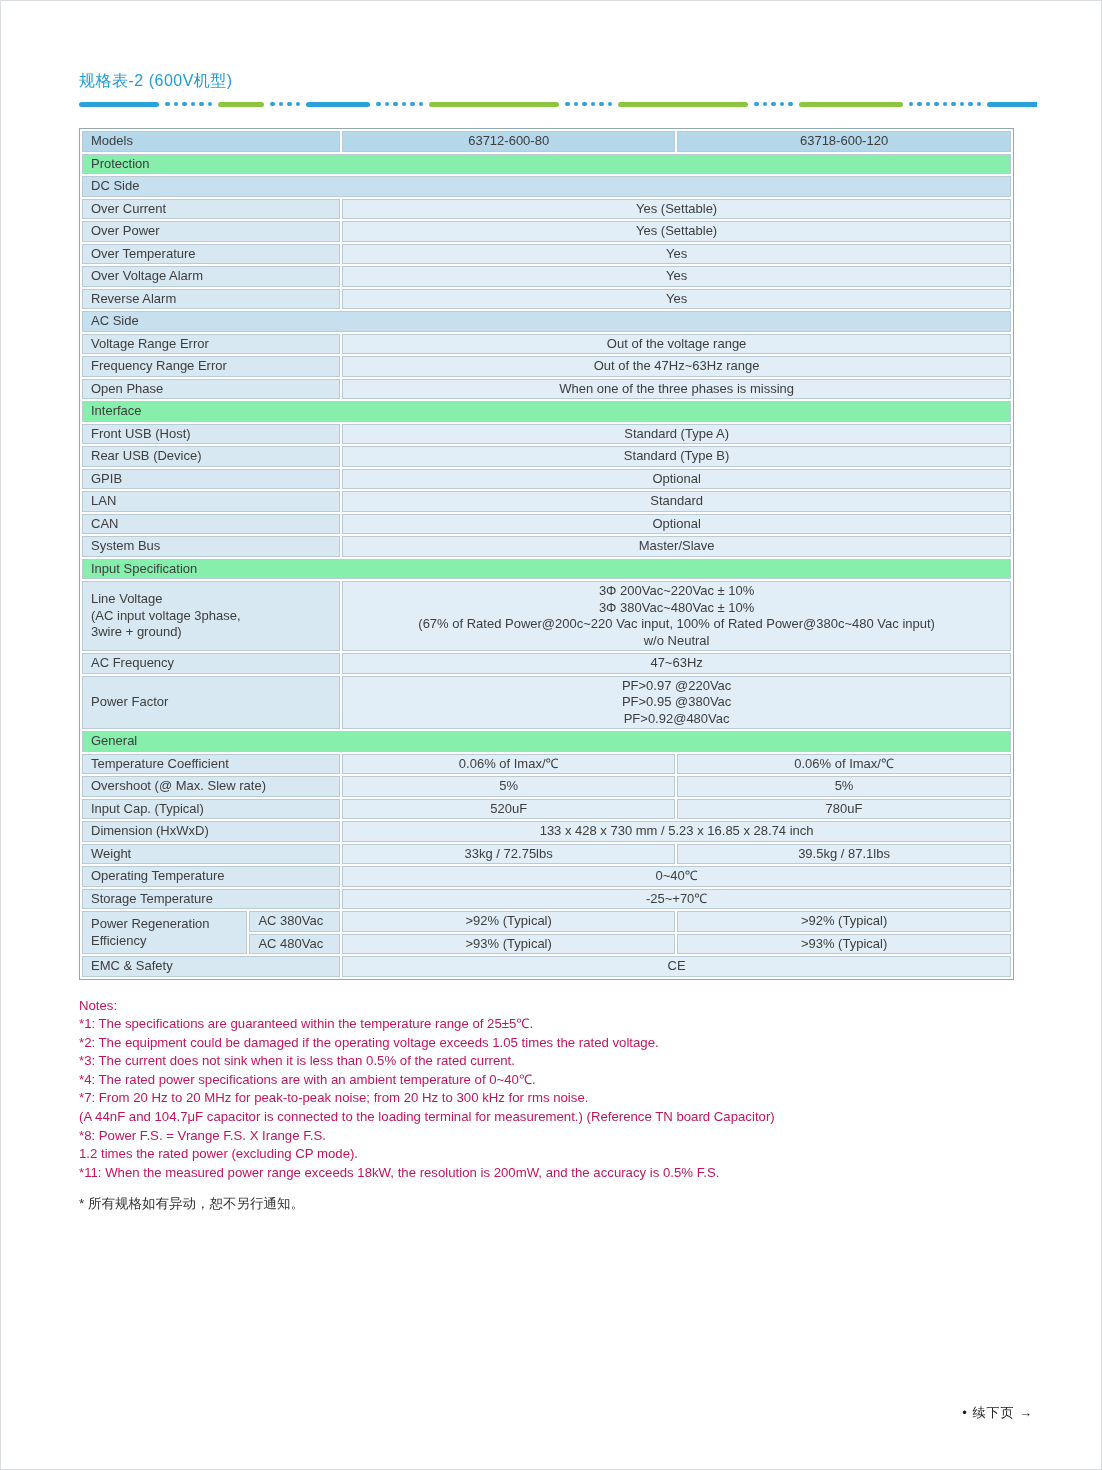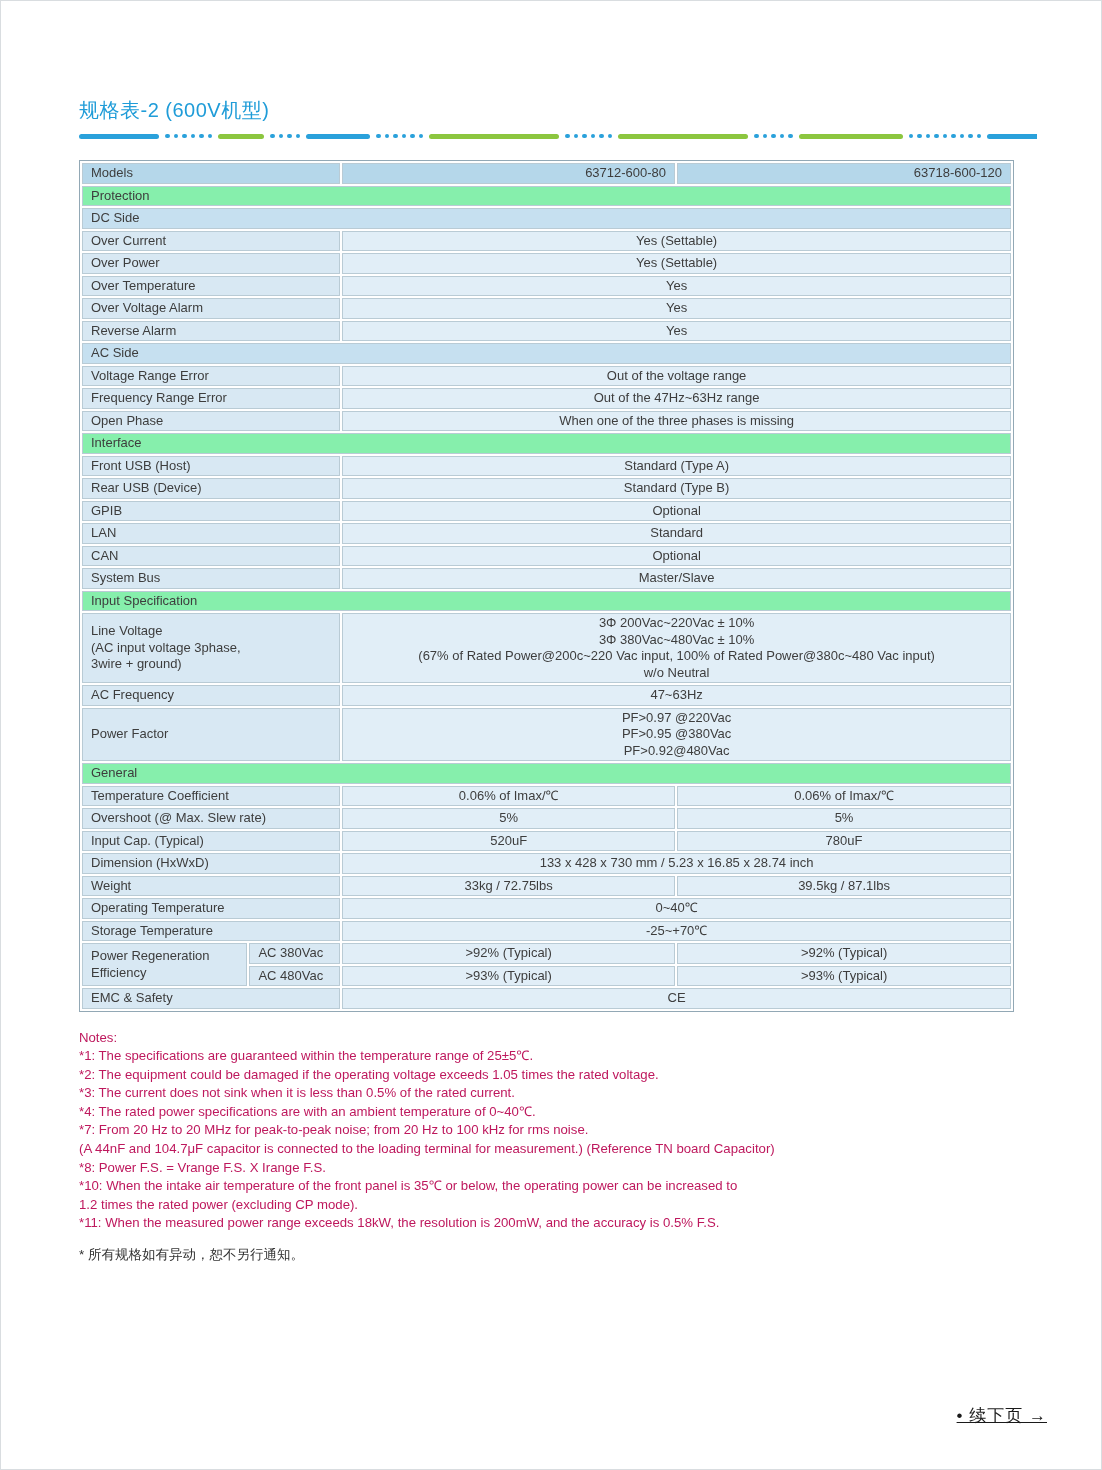--- a/index.html
+++ b/index.html
@@ -10,22 +10,22 @@
     margin: 0 auto;
     background: #ffffff;
     border: 1px solid #d9dde0;
     font-family: "Liberation Sans", sans-serif;
     color: #3d3d3d;
     overflow: hidden;
   }
   .content { padding-left: 78px; padding-right: 60px; }
 
   .page-title {
-    margin-top: 96px;
-    font-size: 20px;
+    margin-top: 70px;
+    font-size: 16px;
     letter-spacing: 0.5px;
     color: #1f9cd8;
     font-weight: normal;
   }
 
   .title-divider {
     margin-top: 9px;
     height: 6px;
     display: flex;
     align-items: center;
@@ -53,43 +53,42 @@
     border: 1px solid #b9cbd5;
     line-height: 16.5px;
     overflow: hidden;
     white-space: normal;
   }
   td.lab   { background: #d8e8f3; text-align: left; }
   td.val   { background: #e1eef7; text-align: center; }
   td.sec   { background: #86efac; text-align: left; }
   td.sub   { background: #c6e0f0; text-align: left; }
   tr.models td { background: #b5d7ea; }
-  tr.models td.val { text-align: right; }
+  tr.models td.val { text-align: center; }
   td.multi { padding: 3px 8px; line-height: 17px; }
 
   .notes {
     margin-top: 17px;
     font-size: 13.2px;
     line-height: 18.6px;
     color: #be185d;
     width: 960px;
   }
   .footnote-cn {
     margin-top: 13px;
     font-size: 13.5px;
     color: #333333;
   }
   .continue {
     position: absolute;
     top: 1403px;
-    right: 54px;
-    font-size: 17px;
+    right: 68px;
+    font-size: 13px;
     color: #1a1a1a;
     letter-spacing: 1px;
-    text-decoration: underline;
   }
 </style>
 </head>
 <body>
 
 <div class="page">
   <div class="content">
 
     <h1 class="page-title">规格表-2 (600V机型)</h1>
 
@@ -299,24 +298,23 @@
           </tr>
         </tbody>
     </table>
 
     <div class="notes">
         <div>Notes:</div>
         <div>*1: The specifications are guaranteed within the temperature range of 25±5℃.</div>
         <div>*2: The equipment could be damaged if the operating voltage exceeds 1.05 times the rated voltage.</div>
         <div>*3: The current does not sink when it is less than 0.5% of the rated current.</div>
         <div>*4: The rated power specifications are with an ambient temperature of 0~40℃.</div>
-        <div>*7: From 20 Hz to 20 MHz for peak-to-peak noise; from 20 Hz to 100 kHz for rms noise.</div>
+        <div>*7: From 20 Hz to 20 MHz for peak-to-peak noise; from 20 Hz to 300 kHz for rms noise.</div>
         <div>(A 44nF and 104.7μF capacitor is connected to the loading terminal for measurement.) (Reference TN board Capacitor)</div>
         <div>*8: Power F.S. = Vrange F.S. X Irange F.S.</div>
-        <div>*10: When the intake air temperature of the front panel is 35℃ or below, the operating power can be increased to</div>
         <div>1.2 times the rated power (excluding CP mode).</div>
         <div>*11: When the measured power range exceeds 18kW, the resolution is 200mW, and the accuracy is 0.5% F.S.</div>
       </div>
 
     <div class="footnote-cn">* 所有规格如有异动，恕不另行通知。</div>
   </div>
 
   <div class="continue">• 续下页 →</div>
 </div>
 

